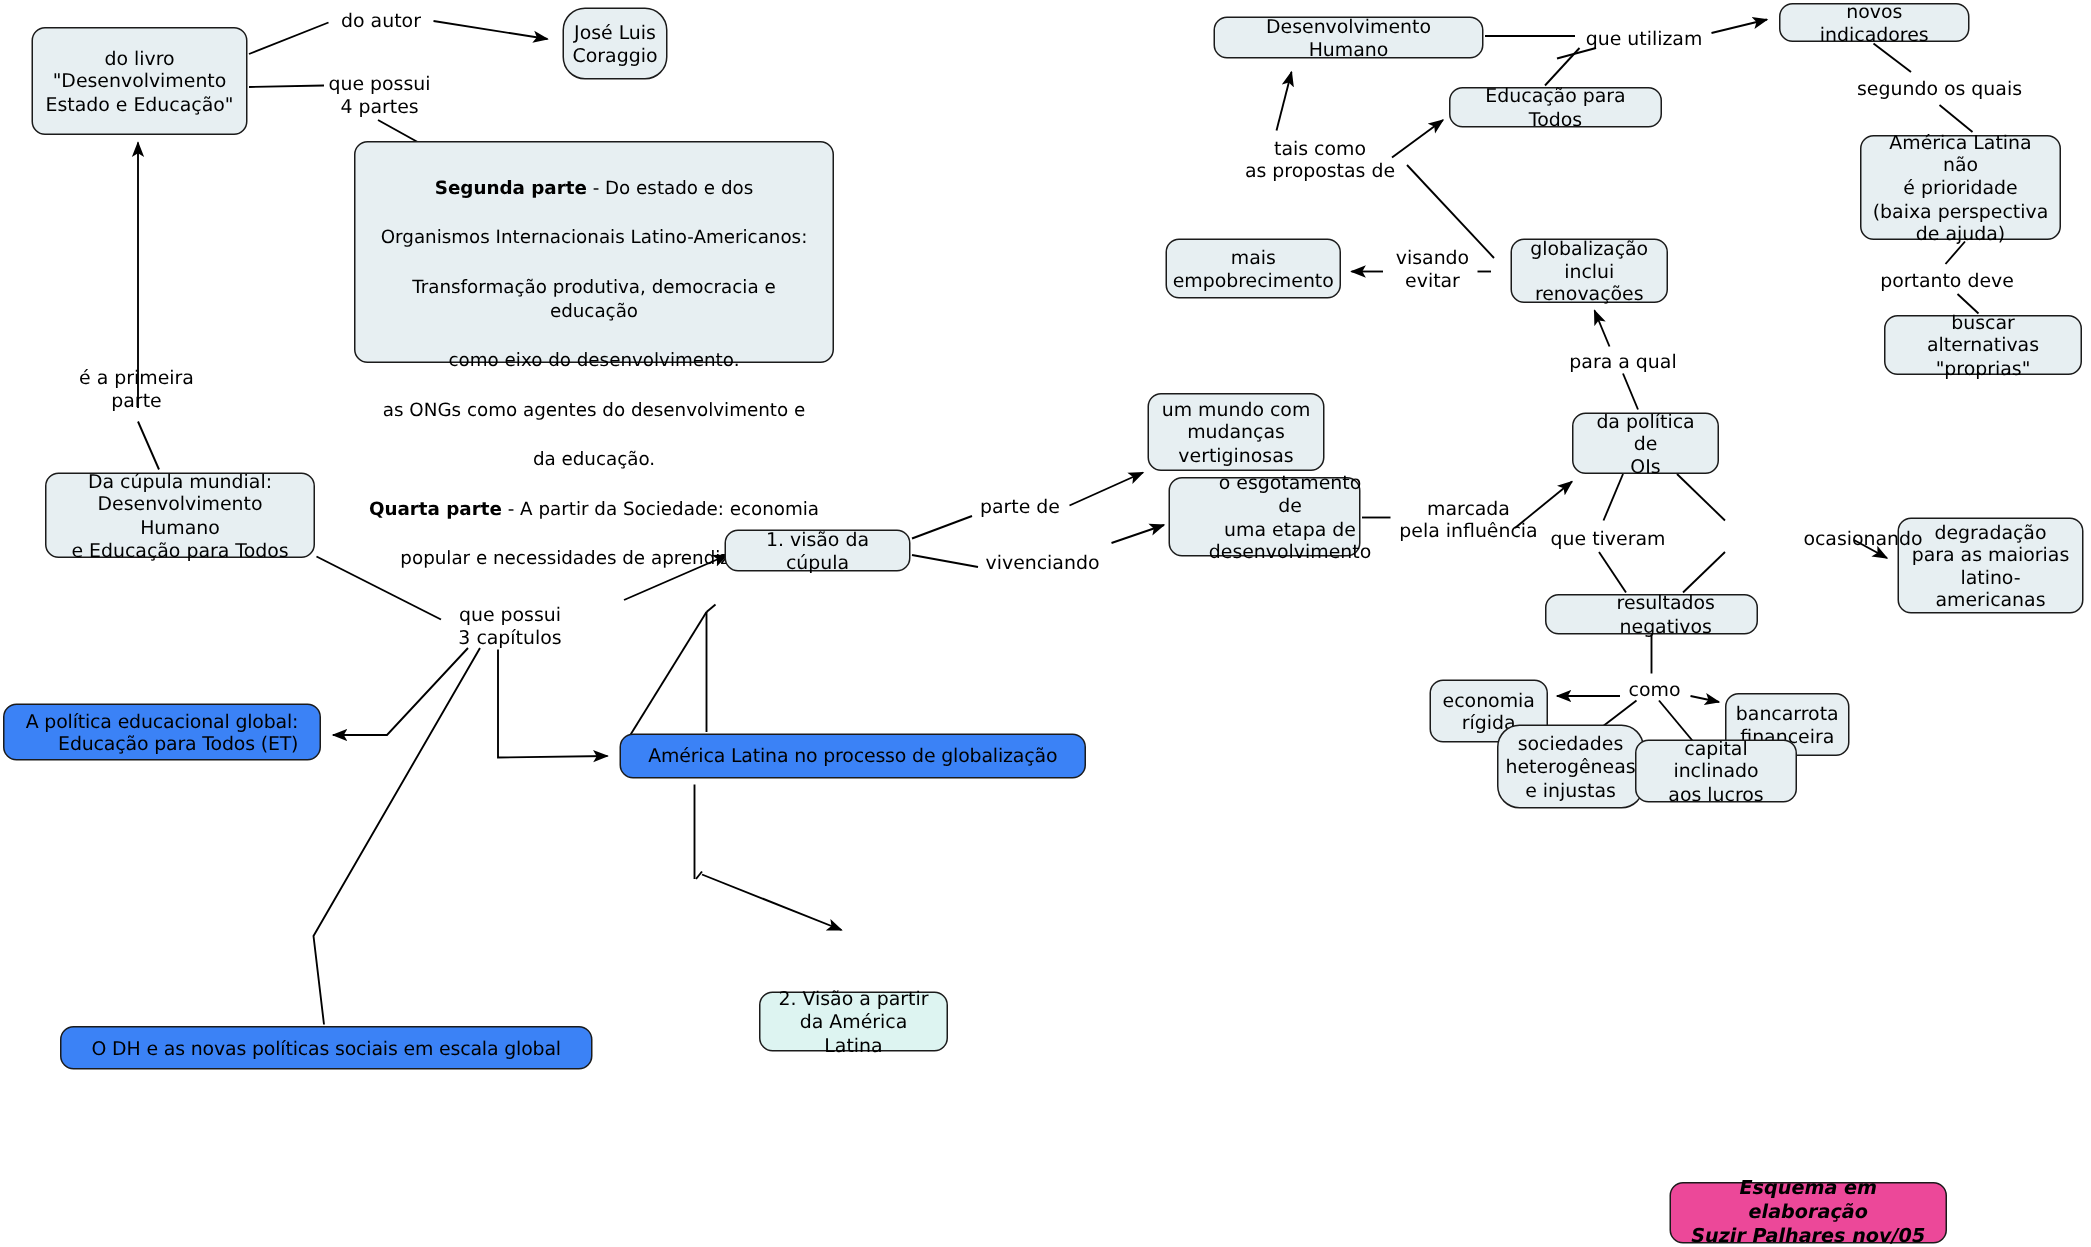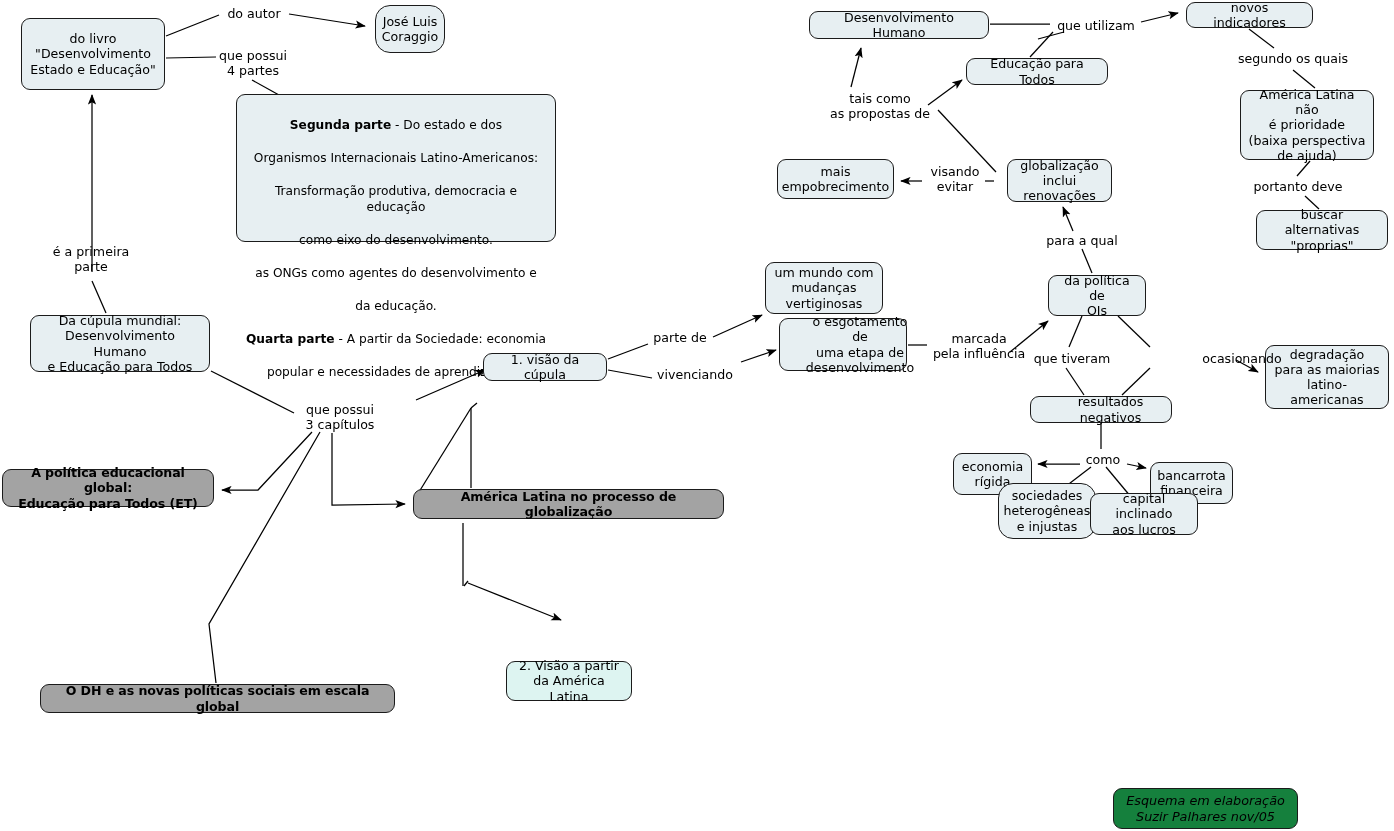--- a/index.html
+++ b/index.html
@@ -36,28 +36,29 @@
     justify-content: center;
     text-align: center;
     font-size: 12.6px;
     line-height: 15.2px;
     padding: 2px 6px;
     white-space: pre-line;
     z-index: 5;
   }
   .node.cyan { background: #ddf4f1; margin-top: 35px; }
   .node.yellow {
-    background: #a3a3a3;
-    font-weight: bold;
+    background: #3b82f6;
+    font-weight: normal;
     font-family: "DejaVu Sans", sans-serif;
     letter-spacing: -0.1px;
+    text-align: right;
   }
   .node.legend {
-    background: #15803d;
-    font-weight: normal;
+    background: #ec4899;
+    font-weight: bold;
     font-style: italic;
     font-size: 12.8px;
     line-height: 16px;
   }
   .node.bigtext {
     font-size: 12.2px;
     line-height: 16.4px;
     padding: 6px 8px;
     display: block;
     text-align: center;

